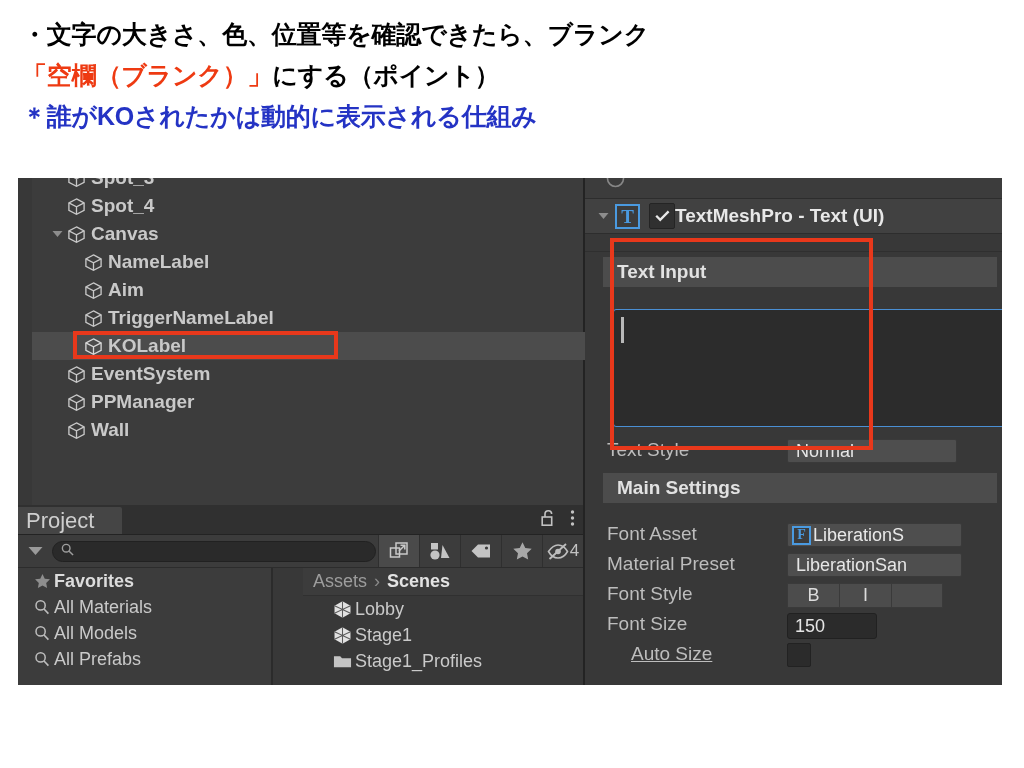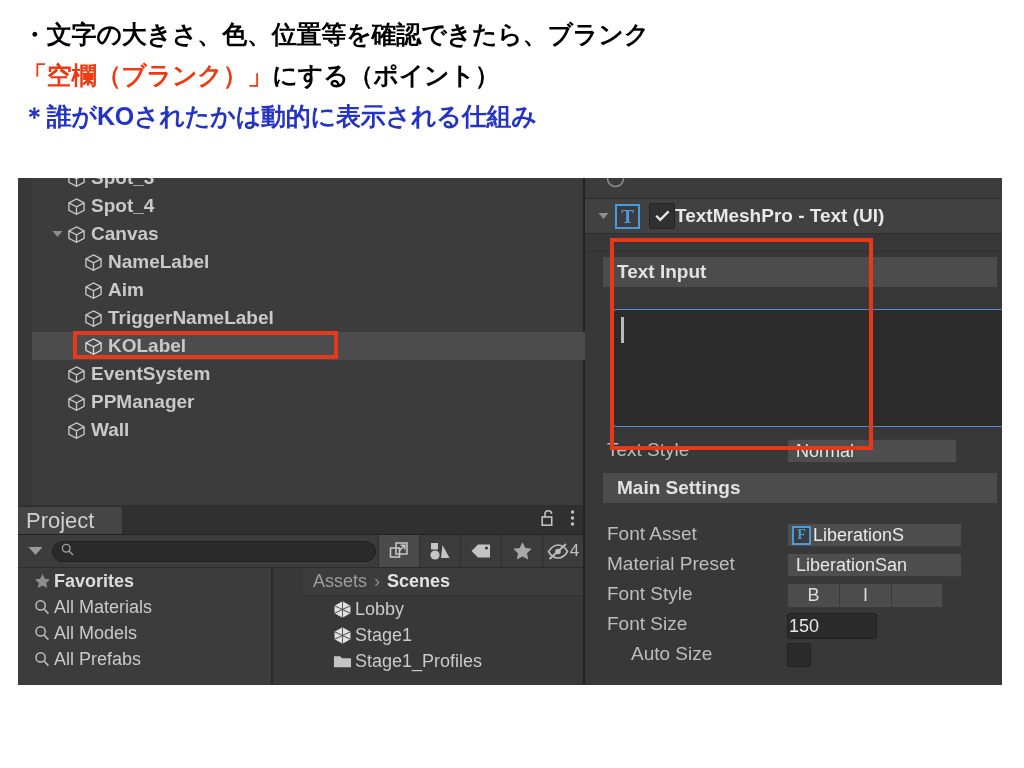--- a/index.html
+++ b/index.html
@@ -339,21 +339,21 @@
     display: flex;
     padding-left: 22px;
     white-space: nowrap;
   }
   .row .lbl {
     color: #bdbdbd;
     font-size: 19px;
     width: 180px;
     flex: 0 0 180px;
   }
-  .row .lbl.indent { padding-left: 24px; width: 156px; flex: 0 0 156px; }
+  .row .lbl.indent { padding-left: 24px; width: 156px; flex: 0 0 156px; text-decoration: underline; }
 
   .field-popup {
     height: 24px;
     background: #4e4e4e;
     border: 1px solid #3a3a3a;
     border-radius: 2px;
     color: #e6e6e6;
     font-size: 18px;
     display: flex;
     align-items: center;
@@ -390,21 +390,21 @@
   .field-num {
     height: 26px;
     width: 90px;
     background: #2b2b2b;
     border: 1px solid #212121;
     border-radius: 3px;
     color: #e6e6e6;
     font-size: 18px;
     display: flex;
     align-items: center;
-    padding: 0 1px;
+    padding: 0 7px;
     box-sizing: border-box;
   }
   .style-btns { display: flex; }
   .style-btn {
     width: 52px; height: 25px;
     background: #4c4c4c;
     border: 1px solid #3a3a3a;
     border-right: none;
     color: #dcdcdc;
     font-size: 18px;

